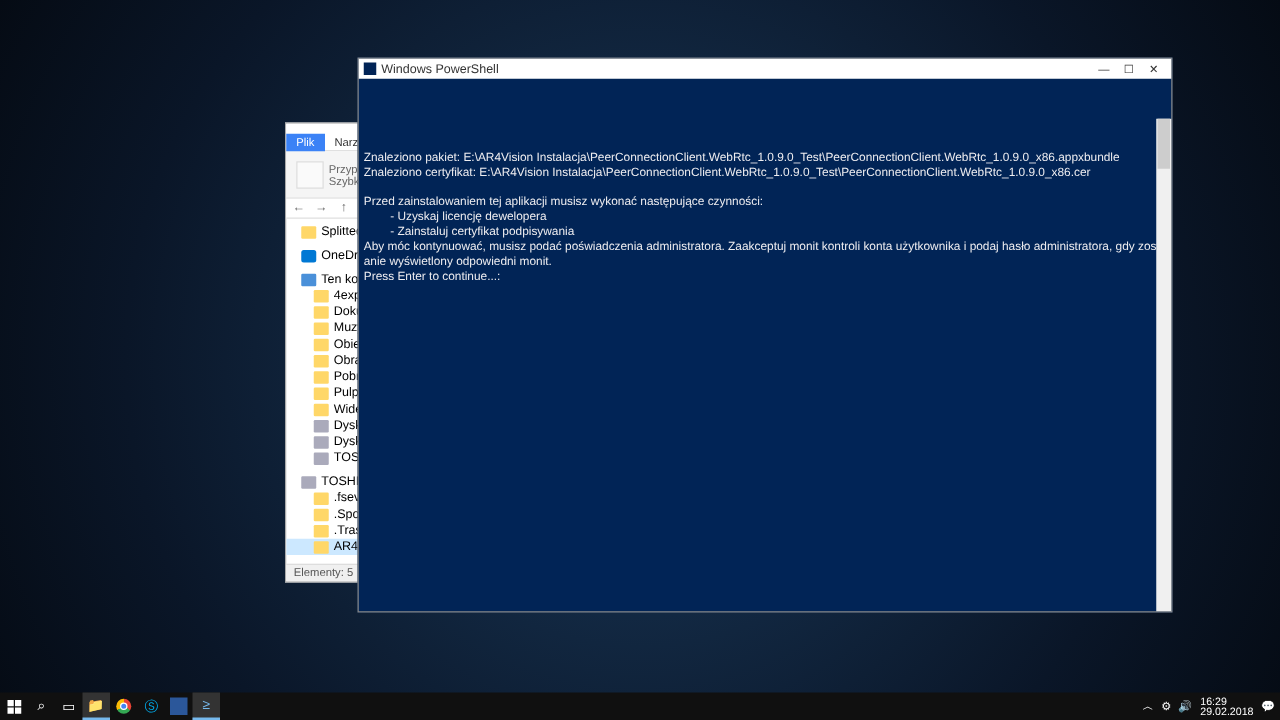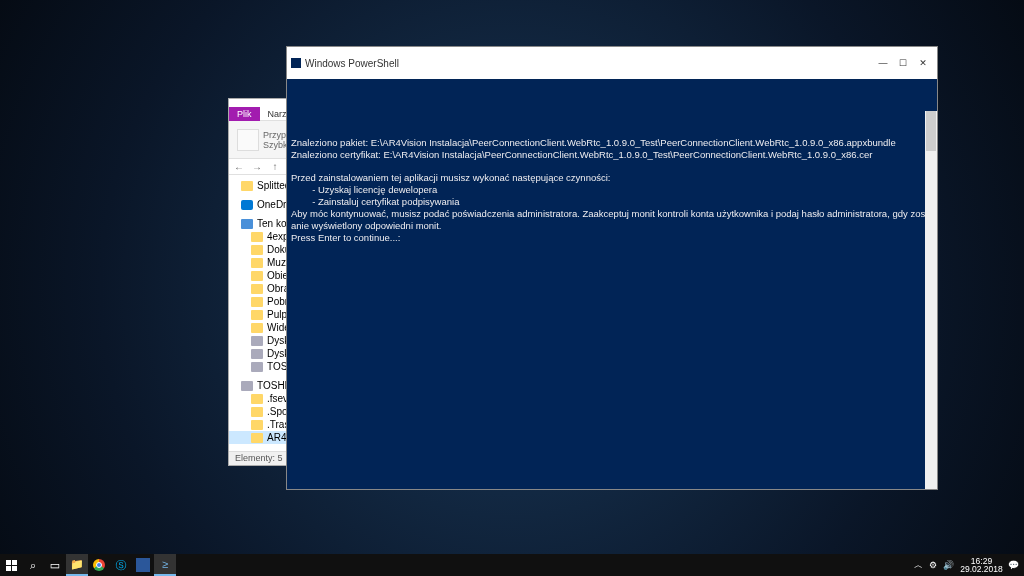--- a/index.html
+++ b/index.html
@@ -3,54 +3,54 @@
 <meta charset="utf-8">
 <style>
 * { margin: 0; padding: 0; box-sizing: border-box; font-family: "Segoe UI", Tahoma, sans-serif; }
 body { width: 1024px; height: 576px; background: radial-gradient(circle at center, #1a3a5c 0%, #0a1628 70%, #050b14 100%); overflow: hidden; position: relative; }
 
 
 .explorer { position: absolute; left: 228px; top: 98px; width: 360px; height: 368px; background: #fff; border: 1px solid #aaa; font-size: 10px; }
 .explorer-titlebar { height: 8px; background: #fff; }
 .explorer-ribbon { height: 14px; background: #fff; border-bottom: 1px solid #e0e0e0; display: flex; align-items: center; font-size: 9px; }
 .ribbon-tab { padding: 2px 8px; color: #333; }
-.ribbon-tab.active { background: #a21caf; color: #fff; }
+.ribbon-tab.active { background: #3b82f6; color: #fff; }
 .pin-area { height: 38px; background: #f5f5f5; border-bottom: 1px solid #e0e0e0; display: flex; align-items: center; padding-left: 8px; gap: 4px; font-size: 9px; color: #666; }
 .pin-icon { width: 22px; height: 22px; background: #fafafa; border: 1px solid #ddd; }
 .nav-bar { height: 16px; background: #fff; border-bottom: 1px solid #e0e0e0; display: flex; align-items: center; padding: 0 4px; gap: 6px; font-size: 10px; color: #666; }
 .nav-arrow { width: 12px; text-align: center; }
 .tree { padding: 4px 0; font-size: 10px; overflow: hidden; }
 .tree-item { display: flex; align-items: center; padding: 1px 4px 1px 12px; gap: 4px; white-space: nowrap; }
 .tree-item.indent1 { padding-left: 22px; }
 .tree-item.selected { background: #cce8ff; }
 .tree-icon { width: 12px; height: 10px; display: inline-block; }
 .folder-ic { background: #ffd768; border-radius: 1px; }
 .disk-ic { background: #aab; border-radius: 1px; }
 .cloud-ic { background: #0078d4; border-radius: 2px; }
 .pc-ic { background: #4a90d9; border-radius: 1px; }
 .status-bar { position: absolute; bottom: 0; left: 0; right: 0; height: 14px; background: #f0f0f0; border-top: 1px solid #ddd; font-size: 9px; padding: 1px 6px; color: #555; }
 
 
 .ps { position: absolute; left: 286px; top: 46px; width: 652px; height: 444px; background: #012456; border: 1px solid #888; display: flex; flex-direction: column; }
-.ps-titlebar { height: 16px; background: #fff; display: flex; align-items: center; padding: 16px 4px; font-size: 10px; color: #333; }
+.ps-titlebar { height: 16px; background: #fff; display: flex; align-items: center; padding: 0 4px; font-size: 10px; color: #333; }
 .ps-icon { width: 10px; height: 10px; background: #012456; margin-right: 4px; }
 .ps-title { flex: 1; }
 .ps-controls { display: flex; gap: 0; }
 .ps-btn { width: 20px; height: 14px; display: flex; align-items: center; justify-content: center; font-size: 9px; color: #333; }
 .ps-body { flex: 1; padding: 2px 4px; font-family: Consolas, "Lucida Console", monospace; font-size: 9.5px; color: #eeedf0; line-height: 1.25; white-space: pre-wrap; word-break: break-all; position: relative; margin-top: 32px; }
 .ps-scrollbar { position: absolute; right: 0; top: 0; bottom: 0; width: 12px; background: #f0f0f0; }
 .ps-thumb { position: absolute; top: 0; left: 1px; right: 1px; height: 40px; background: #cdcdcd; }
 
 
 .taskbar { position: absolute; bottom: 0; left: 0; right: 0; height: 22px; background: #101010; display: flex; align-items: center; }
 .tb-left { display: flex; align-items: center; height: 100%; }
 .tb-item { width: 22px; height: 22px; display: flex; align-items: center; justify-content: center; color: #fff; font-size: 11px; }
 .tb-item.active { background: #333; border-bottom: 2px solid #76b9ed; }
 .tb-right { margin-left: auto; display: flex; align-items: center; height: 100%; padding-right: 4px; gap: 6px; color: #fff; font-size: 9px; }
-.clock { text-align: center; line-height: 1; font-size: 8.5px; }
+.clock { text-align: left; line-height: 1; font-size: 8.5px; }
 
 .win-logo { display: grid; grid-template-columns: 5px 5px; grid-template-rows: 5px 5px; gap: 1px; }
 .win-logo > div { background: #fff; }
 .chrome-ic { width: 12px; height: 12px; border-radius: 50%; background: conic-gradient(#ea4335 0 120deg, #34a853 120deg 240deg, #fbbc05 240deg 360deg); position: relative; }
 .chrome-ic::after { content: ""; position: absolute; inset: 3px; background: #4285f4; border-radius: 50%; border: 1px solid #fff; }
 </style>
 </head>
 <body>
 
 <div class="explorer">

